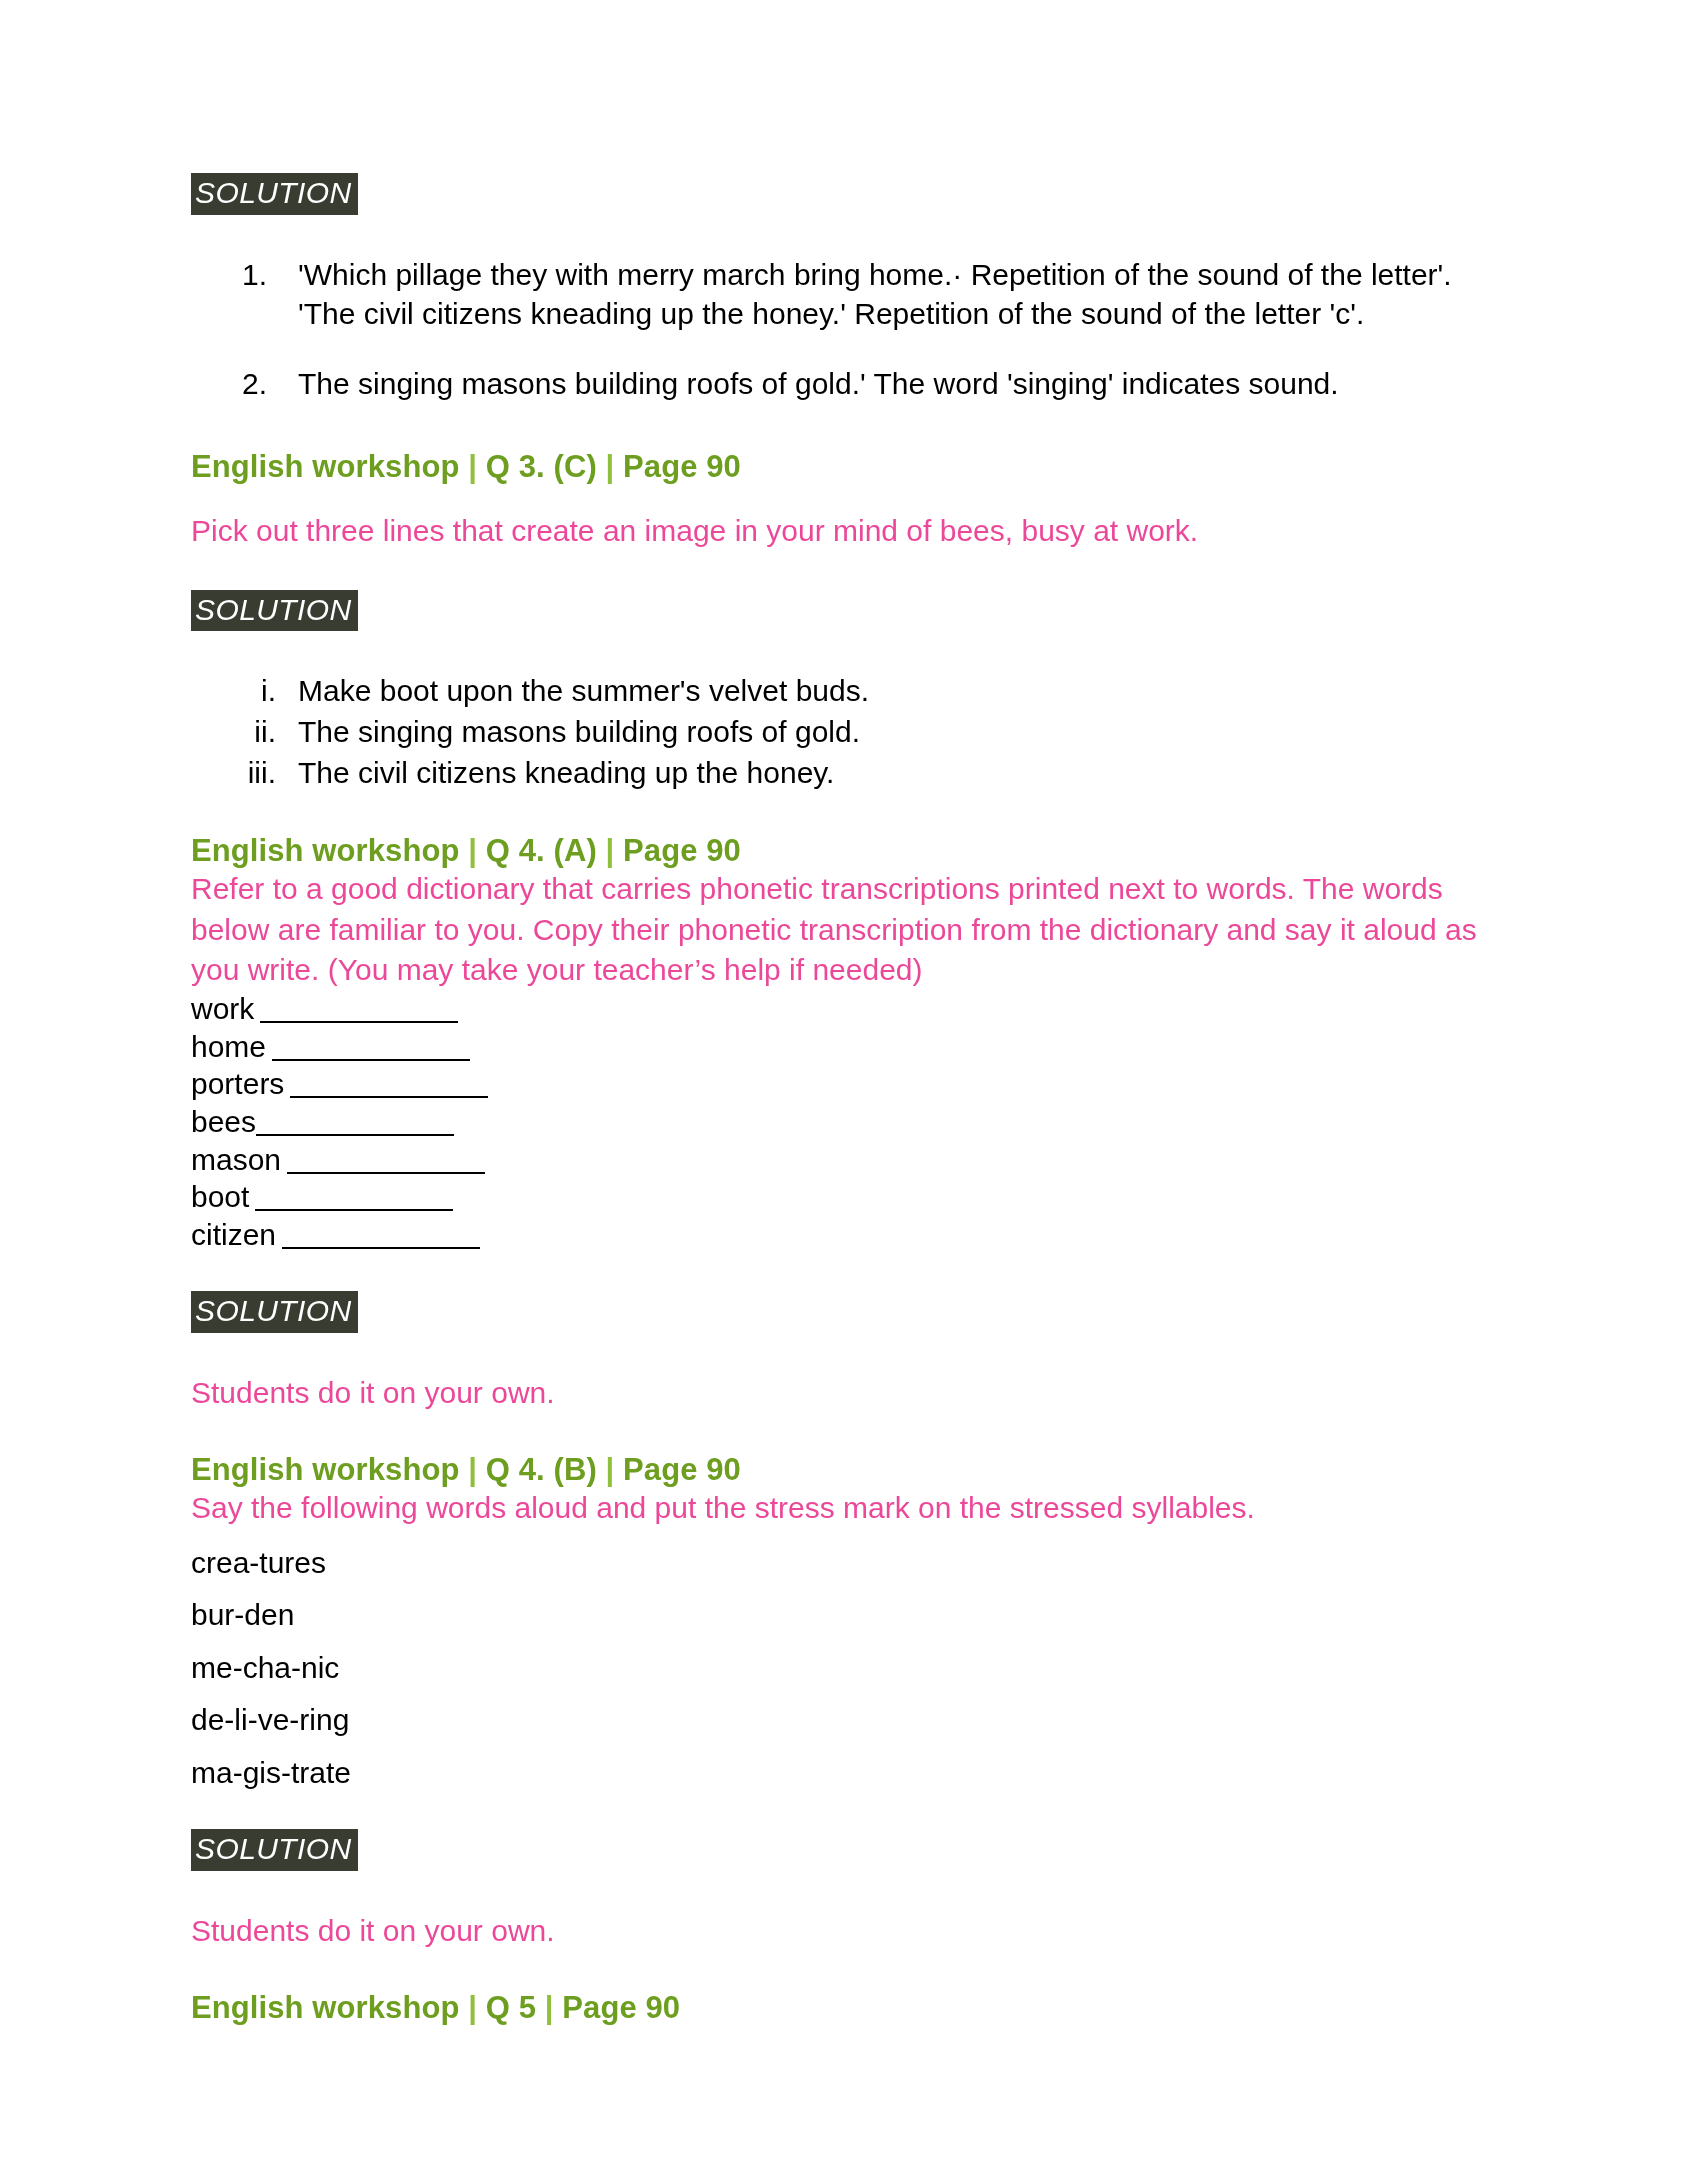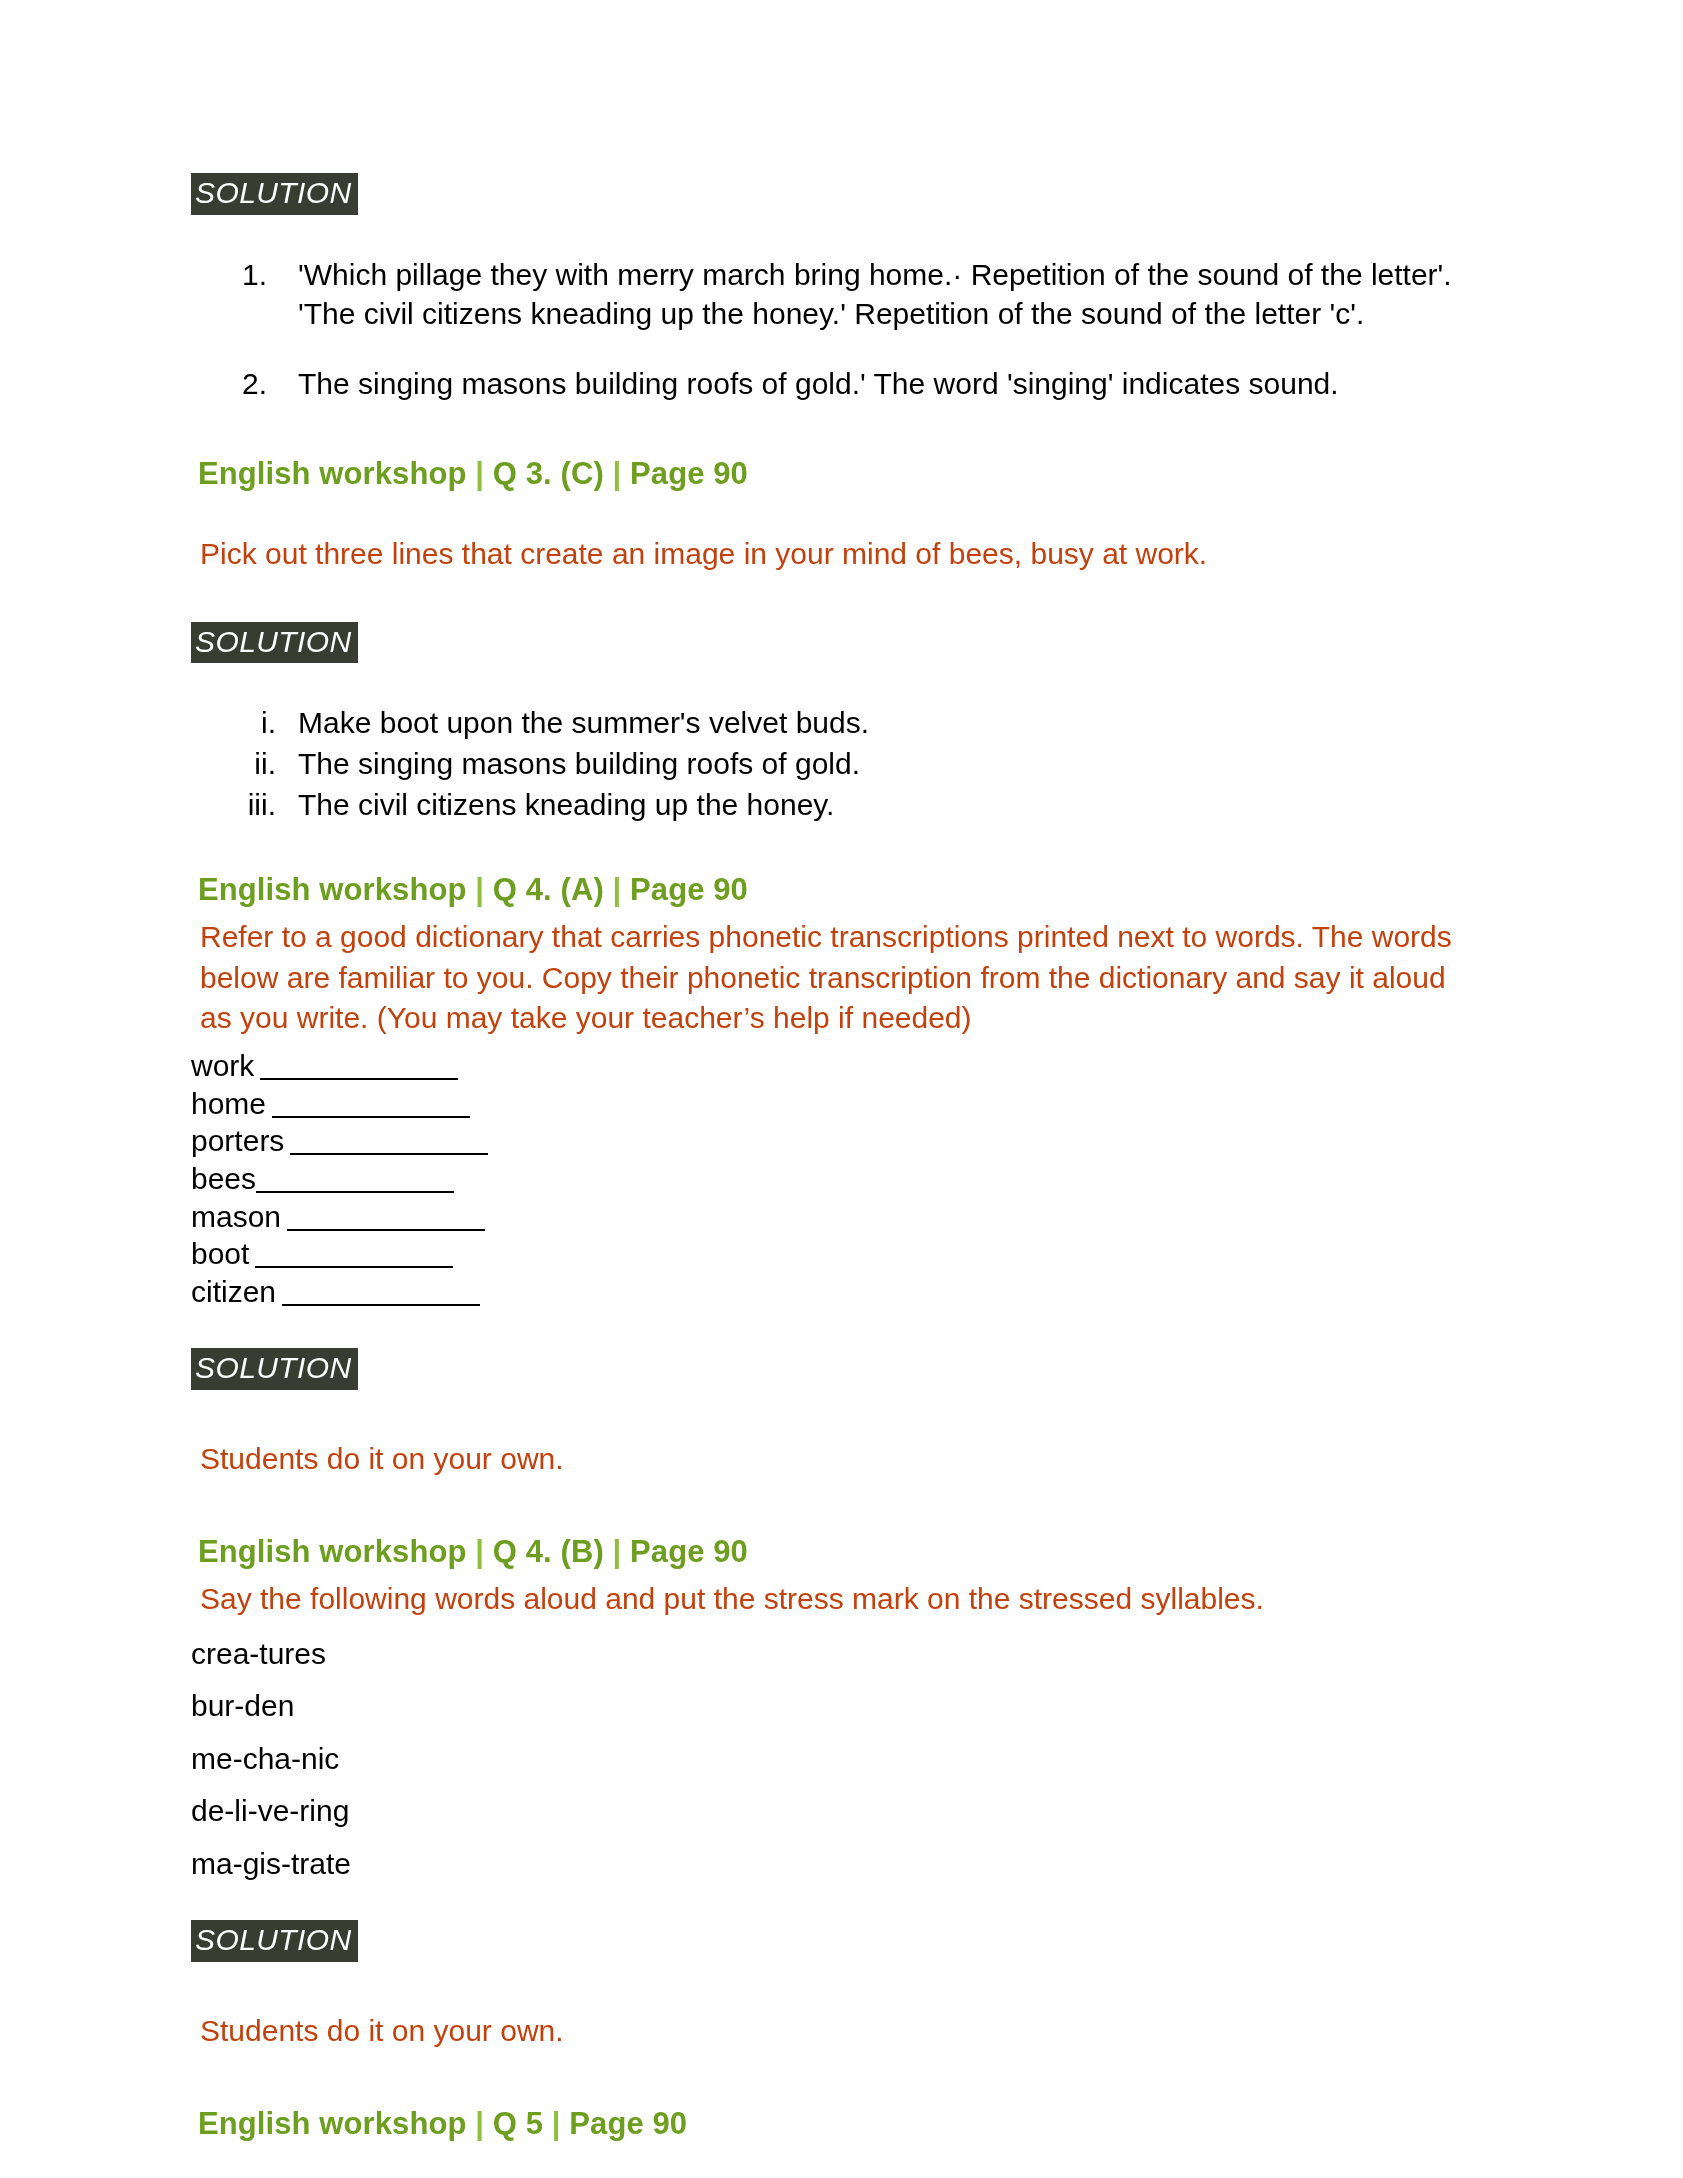--- a/index.html
+++ b/index.html
@@ -39,31 +39,31 @@
   }
 
   .block-solution { margin: 0 0 14px 0; }
 
   
   .section-heading {
     color: #6d9e1f;
     font-weight: bold;
     font-size: 31px;
     line-height: 1.2;
-    margin: 7px;
+    margin: 0;
     letter-spacing: 0.1px;
   }
   .section-heading .sep { color: #8fbf3c; font-weight: bold; }
 
   
   .para {
     font-size: 30px;
     line-height: 1.34;
-    margin: 9px;
-    color: #c2410c;
+    margin: 0;
+    color: #ec4899;
   }
 
   
   ol.num-list {
     margin: 0;
     padding: 0;
     list-style: none;
   }
   ol.num-list > li {
     position: relative;

